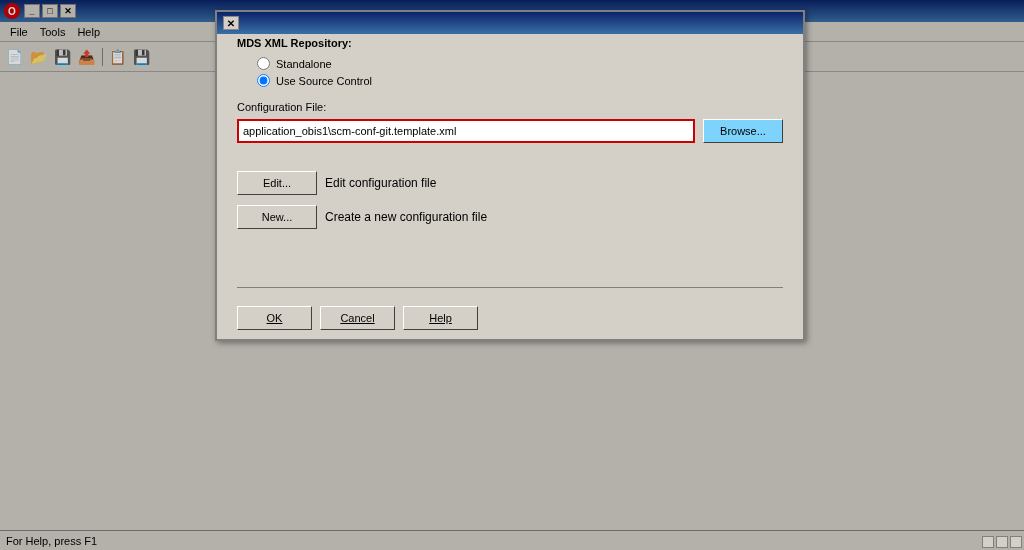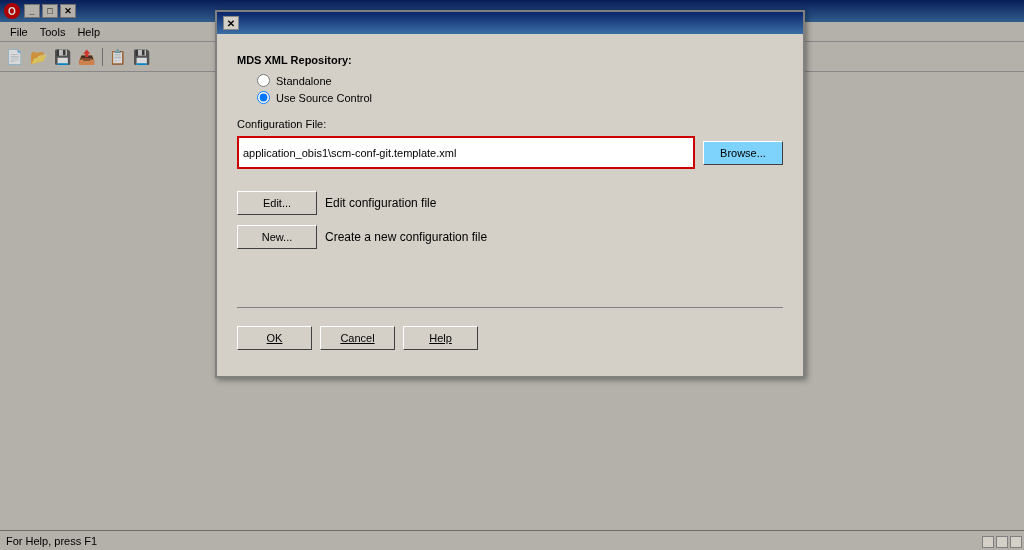--- a/index.html
+++ b/index.html
@@ -186,21 +186,21 @@
       display: flex;
       align-items: center;
       justify-content: center;
       font-size: 10px;
       cursor: pointer;
       color: #000;
       font-weight: bold;
     }
 
     .dialog-content {
-      padding: 20px 20px;
+      padding: 3px 20px;
       border-radius: 9px;
     }
 
     .section-label {
       font-size: 11px;
       font-weight: bold;
       margin-bottom: 8px;
       color: #000;
     }
 
@@ -220,39 +220,39 @@
       cursor: pointer;
     }
 
     .radio-label {
       font-size: 11px;
       color: #000;
       cursor: pointer;
     }
 
     .config-section {
-      margin-bottom: 22px;
+      margin-bottom: 28px;
     }
 
     .config-label {
       font-size: 11px;
       font-weight: normal;
       margin-bottom: 6px;
       color: #000;
     }
 
     .config-row {
       display: flex;
       align-items: center;
       gap: 8px;
     }
 
     .config-input {
       flex: 1;
-      height: 33px;
+      height: 24px;
       background: white;
       border: 2px solid #cc0000;
       padding: 2px 4px;
       font-size: 11px;
       font-family: 'Tahoma', sans-serif;
       color: #000;
       outline: none;
     }
 
     .btn {

